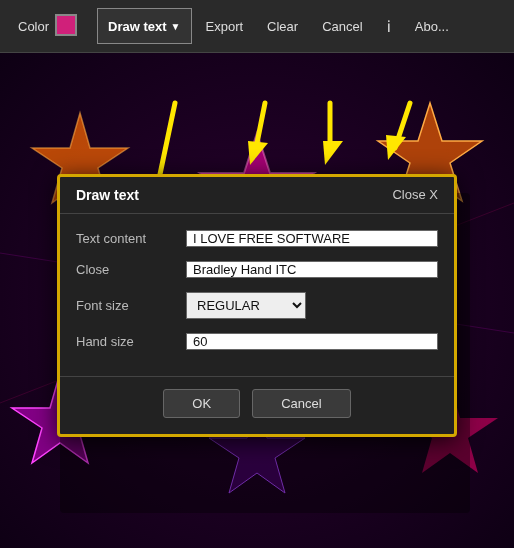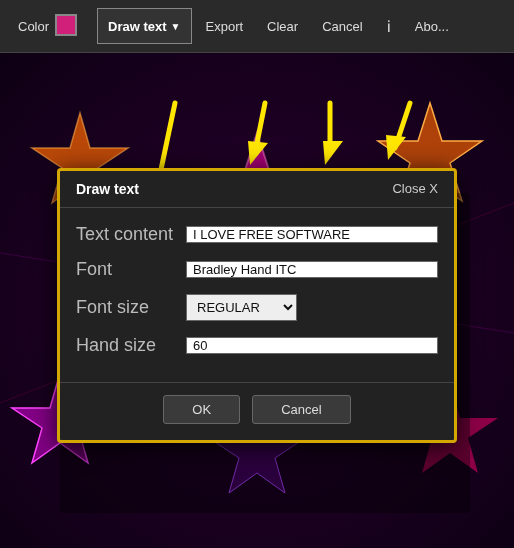--- a/index.html
+++ b/index.html
@@ -104,42 +104,42 @@
     }
 
     .form-row {
       display: flex;
       align-items: center;
       margin-bottom: 14px;
     }
 
     .form-label {
       color: #bbb;
-      font-size: 18px;
+      font-size: 13px;
       width: 110px;
       flex-shrink: 0;
     }
 
     .form-input {
       flex: 1;
       background: #fff;
       border: 1px solid #666;
       color: #111;
       font-size: 13px;
       padding: 0 6px;
       outline: none;
     }
 
     .form-select {
       background: #eee;
       border: 1px solid #666;
       color: #111;
       font-size: 13px;
       padding: 4px 6px;
-      width: 111px;
+      width: 120px;
     }
 
     .dialog-footer {
       display: flex;
       justify-content: center;
       gap: 12px;
       padding: 12px 16px 16px;
       border-top: 1px solid #444;
       margin-top: 4px;
     }
@@ -272,21 +272,21 @@
         <span class="dialog-title">Draw text</span>
         <span class="dialog-close">Close X</span>
       </div>
 
       <div class="dialog-body">
         <div class="form-row">
           <span class="form-label">Text content</span>
           <input class="form-input" type="text" value="I LOVE FREE SOFTWARE" style="">
         </div>
         <div class="form-row">
-          <span class="form-label">Font</span>
+          <span class="form-label">Close</span>
           <input class="form-input" type="text" value="Bradley Hand ITC" style="">
         </div>
         <div class="form-row">
           <span class="form-label">Font size</span>
           <select class="form-select">
             <option>REGULAR</option>
             <option>BOLD</option>
             <option>ITALIC</option>
           </select>
         </div>

